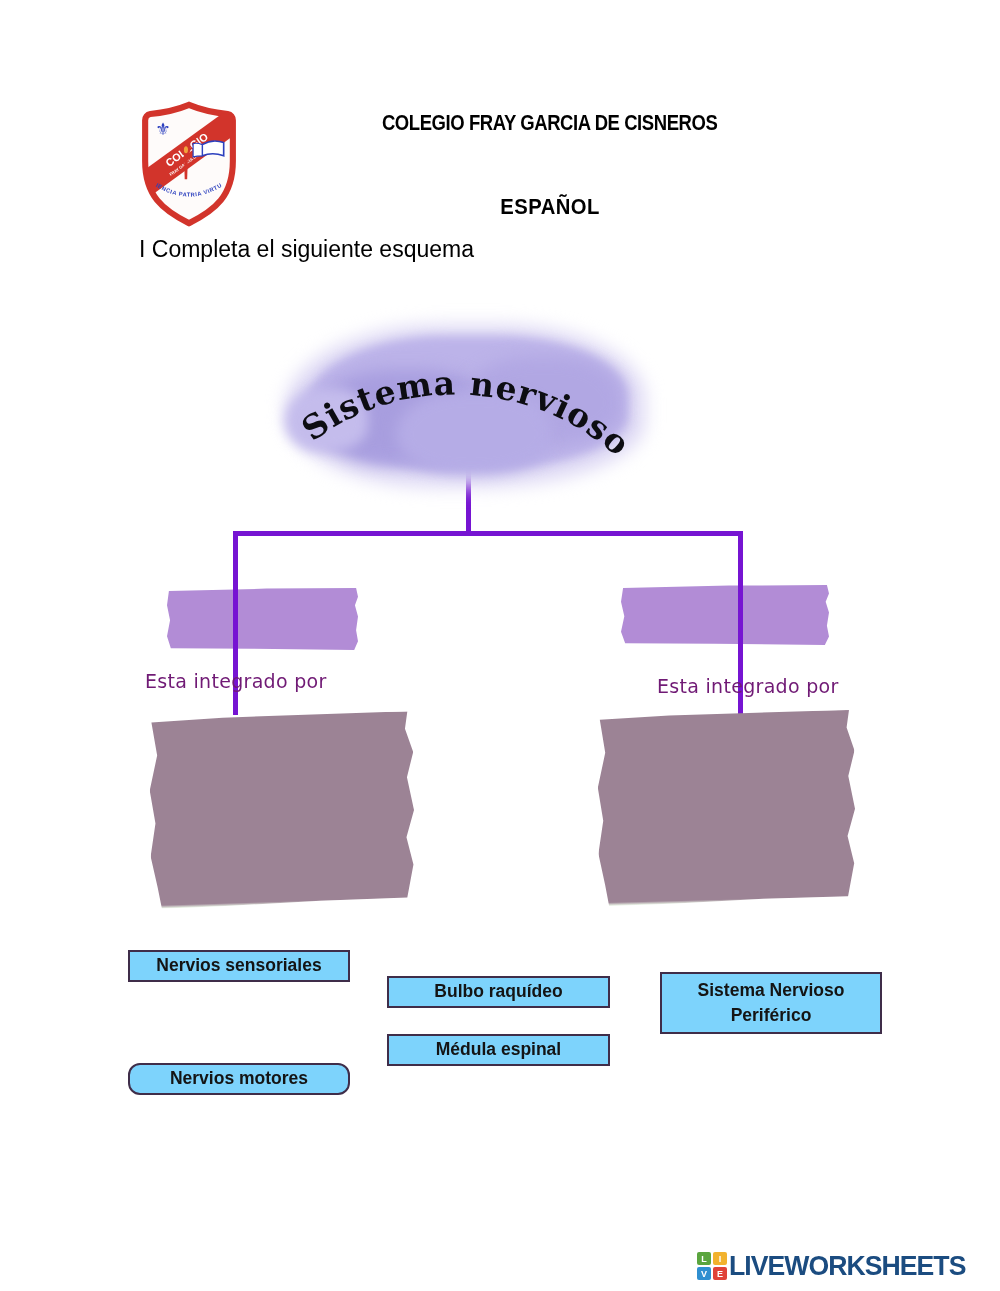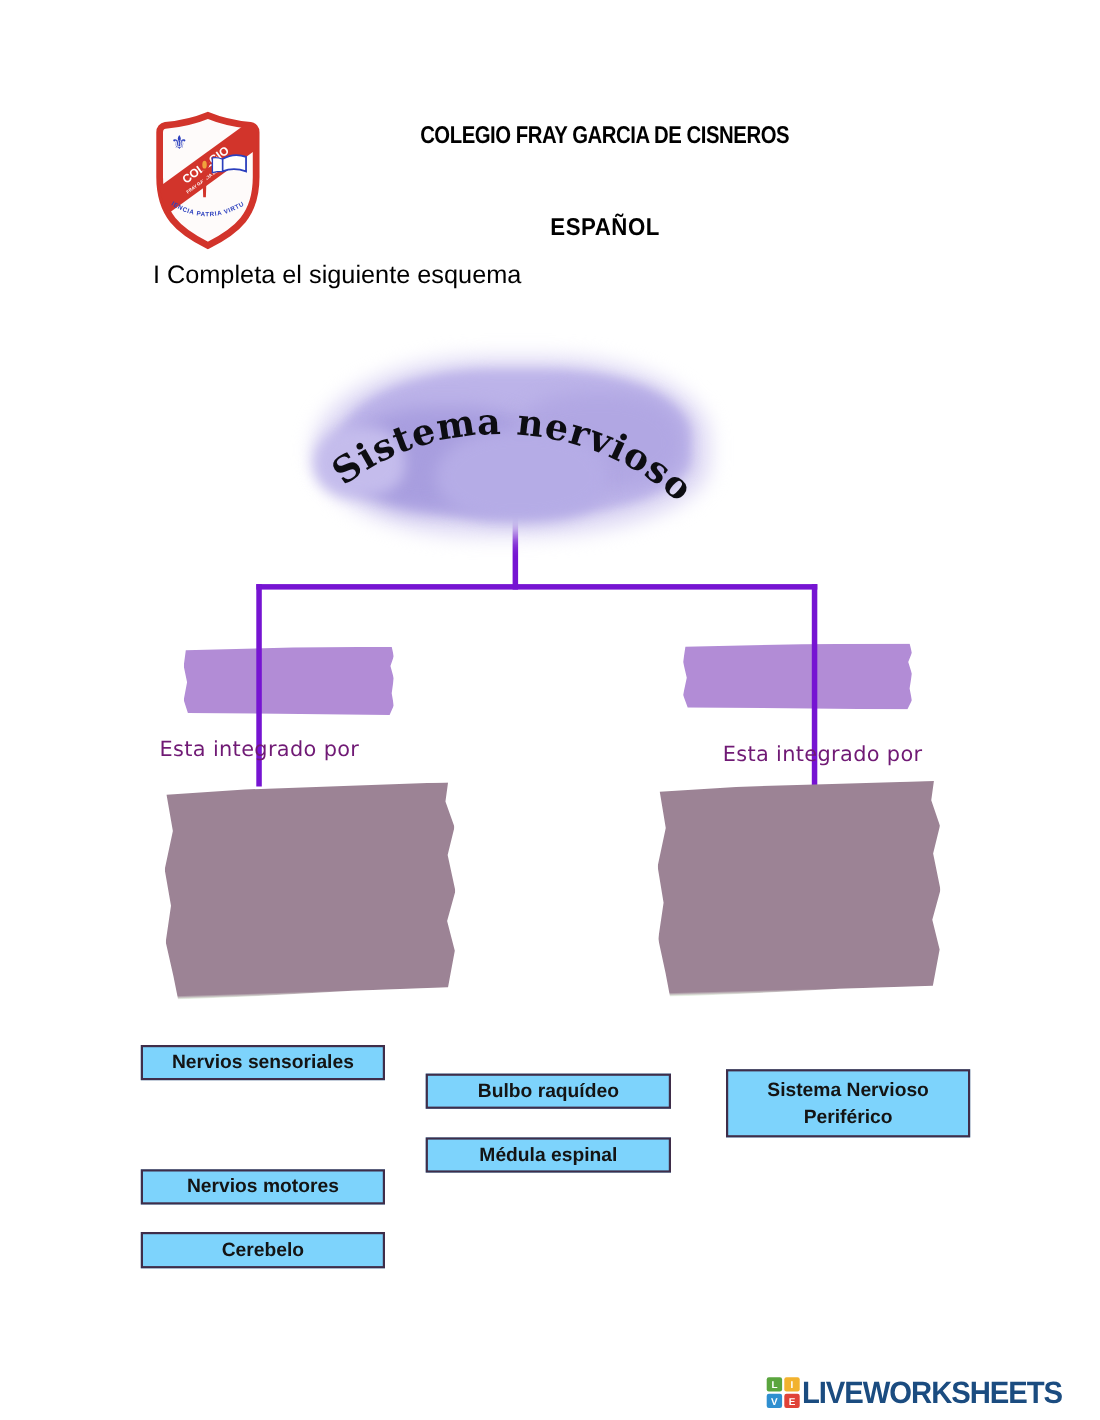--- a/index.html
+++ b/index.html
@@ -48,21 +48,21 @@
     background:linear-gradient(179deg,#9c8395 0%,#9c8395 96%,#e7efe3 97.5%,#f0f5ec 100%);
     clip-path:polygon(1% 4%,28% 2%,62% 1%,98% 0%,97% 9%,100% 21%,97.5% 34%,100% 51%,97% 65%,99.5% 79%,97% 96%,64% 97%,30% 99%,4% 100%,2.5% 89%,0% 73%,2% 56%,0% 39%,3% 21%);}
   .panelL{left:150px;top:713px;width:264px;height:194px;transform:rotate(-.8deg);}
   .panelR{left:598px;top:711px;width:257px;height:194px;transform:rotate(-.5deg);}
   
   .tile{position:absolute;background:#7dd3fc;border:2px solid #3f2d49;box-sizing:border-box;
     display:flex;align-items:center;justify-content:center;text-align:center;
     font-weight:bold;font-size:17.5px;line-height:1.45;color:#141414;cursor:grab;}
   .t1{left:128px;top:950px;width:222px;height:32px;}
   .t2{left:128px;top:1006px;width:222px;height:32px;}
-  .t3{left:128px;top:1063px;width:222px;height:32px;}
+  .t3{left:128px;top:1063px;width:222px;height:32px;border-radius:12px;}
   .t4{left:128px;top:1120px;width:222px;height:33px;}
   .t5{left:387px;top:976px;width:223px;height:32px;}
   .t6{left:387px;top:1034px;width:223px;height:32px;}
   .t7{left:387px;top:1090px;width:223px;height:56px;}
   .t8{left:650px;top:972px;width:222px;height:62px;margin-left:10px;}
   
   .brandbox{position:absolute;left:697px;top:1250px;display:flex;align-items:center;z-index:2;}
   .lw-grid{display:grid;grid-template-columns:14px 14px;grid-template-rows:13px 13px;gap:2px;margin-right:2px;}
   .lw-sq{display:flex;align-items:center;justify-content:center;color:#fff;font-size:9px;font-weight:bold;border-radius:2px;}
   .sqL{background:#5aa53e;}.sqI{background:#f2b22e;}.sqV{background:#2f8fd0;}.sqE{background:#e04238;}
@@ -140,21 +140,20 @@
   <div class="tape tapeR"></div>
 
   <div class="branch-label lblL">Esta integrado por</div>
   <div class="branch-label lblR">Esta integrado por</div>
 
   <div class="panel panelL"></div>
   <div class="panel panelR"></div>
 
   <div class="tile t1">Nervios sensoriales</div>
   <div class="tile t3">Nervios motores</div>
-  <div class="tile t4">Cerebelo</div>
   <div class="tile t6">Médula espinal</div>
   <div class="tile t5">Bulbo raquídeo</div>
   <div class="tile t8">Sistema Nervioso Periférico</div>
 
   <div class="brandbox">
     <div class="lw-grid">
       <div class="lw-sq sqL">L</div>
       <div class="lw-sq sqI">I</div>
       <div class="lw-sq sqV">V</div>
       <div class="lw-sq sqE">E</div>

